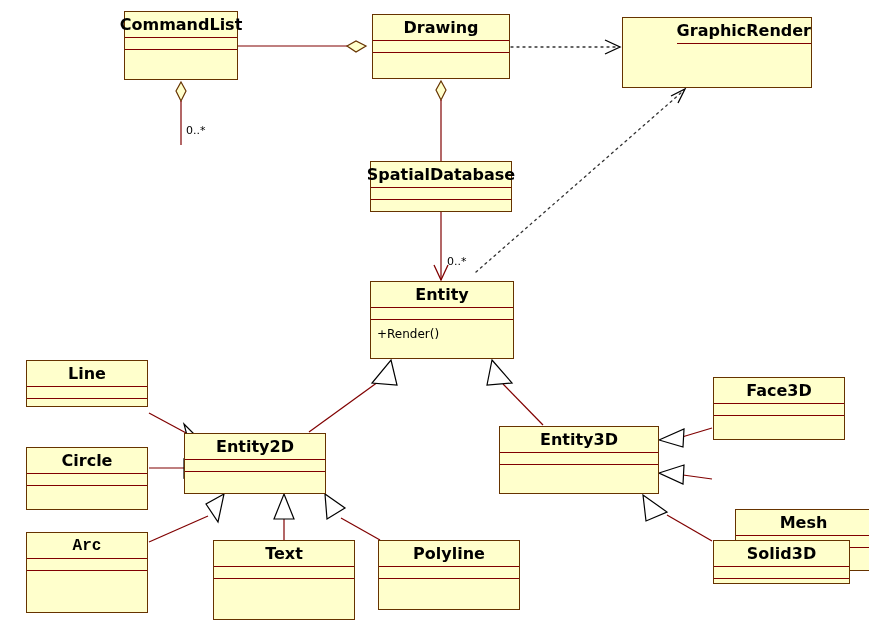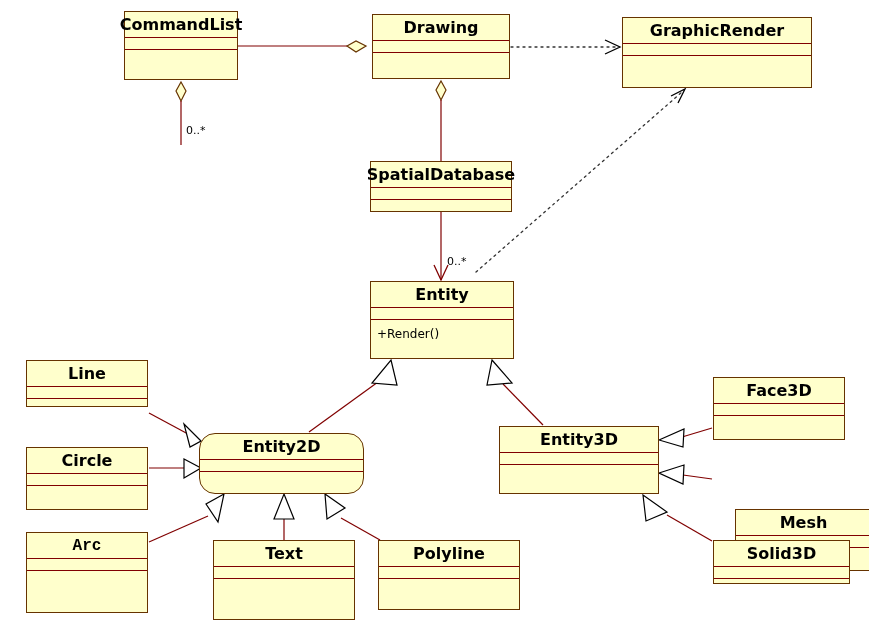--- a/index.html
+++ b/index.html
@@ -191,21 +191,21 @@
   <div class="uml-class" style="left:372px; top:14px; width:138px; height:65px;">
     <div class="uml-name-band">
       <span class="uml-name-text">Drawing</span>
     </div>
     <div class="uml-attr-band"></div>
     <div class="uml-op-band">
       <span class="uml-op-text"></span>
     </div>
   </div>
 
-  <div class="uml-class" style="left:622px; top:17px; width:190px; height:71px;">
+  <div class="uml-class" style="left:622px; top:17px; width:190px; height:71px;align-items:flex-end;">
     <div class="uml-name-band">
       <span class="uml-name-text">GraphicRender</span>
     </div>
     <div class="uml-attr-band"></div>
     <div class="uml-op-band">
       <span class="uml-op-text"></span>
     </div>
   </div>
 
 
@@ -252,21 +252,21 @@
   <div class="uml-class" style="left:26px; top:532px; width:122px; height:81px;font-family:Liberation Mono, monospace;">
     <div class="uml-name-band">
       <span class="uml-name-text">Arc</span>
     </div>
     <div class="uml-attr-band"></div>
     <div class="uml-op-band">
       <span class="uml-op-text"></span>
     </div>
   </div>
 
-  <div class="uml-class" style="left:199px; top:433px; width:165px; height:61px;border-radius:16px;">
+  <div class="uml-class" style="left:184px; top:433px; width:142px; height:61px;">
     <div class="uml-name-band">
       <span class="uml-name-text">Entity2D</span>
     </div>
     <div class="uml-attr-band"></div>
     <div class="uml-op-band">
       <span class="uml-op-text"></span>
     </div>
   </div>
 
   <div class="uml-class" style="left:213px; top:540px; width:142px; height:80px;">

